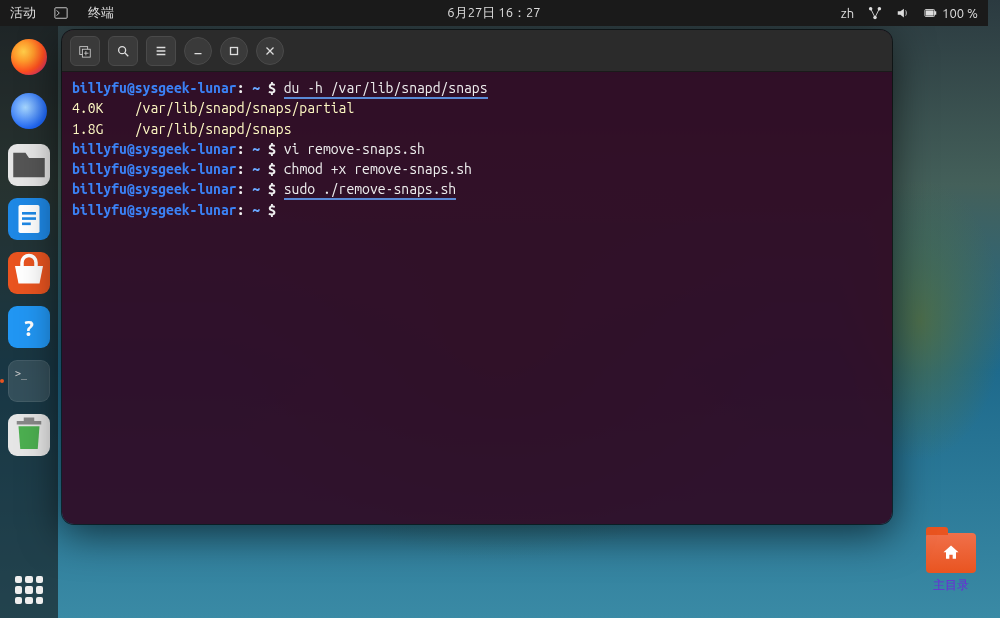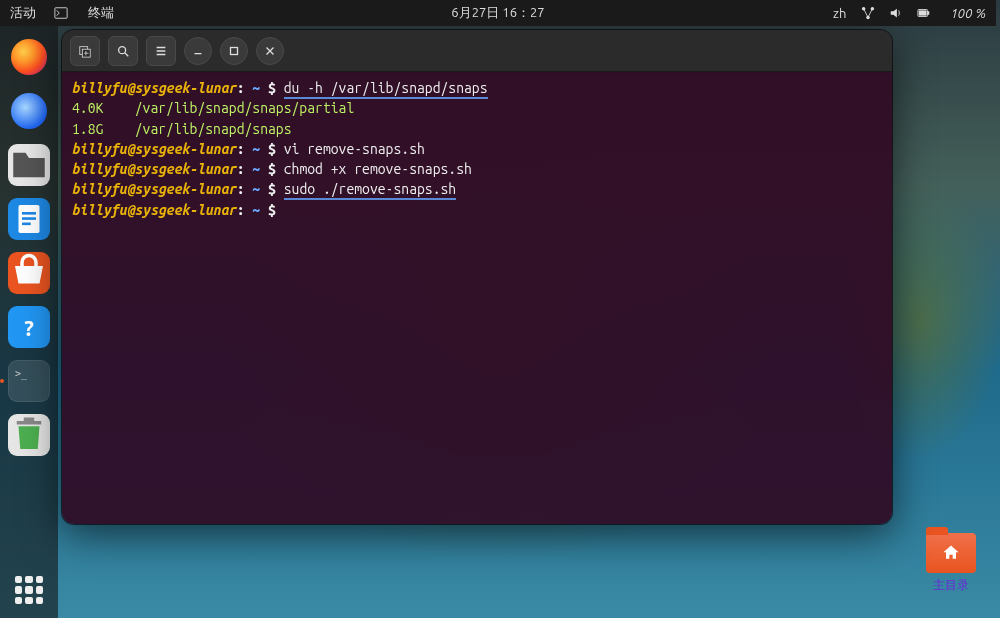--- a/index.html
+++ b/index.html
@@ -12,21 +12,21 @@
   
   .wallpaper {
     position: absolute; inset: 0;
     background:
       radial-gradient(ellipse 400px 300px at 500px 350px, rgba(60,100,70,0.7), transparent 70%),
       radial-gradient(ellipse 120px 200px at 920px 320px, rgba(80,110,70,0.9), transparent 70%),
       linear-gradient(180deg, #2b3a40 0%, #44605a 30%, #1e6a8c 60%, #3a8aa5 100%);
   }
   
   .topbar {
-    position: absolute; top: 0; left: 0; right: 4px; height: 26px;
+    position: absolute; top: 0; left: 0; right: 12px; height: 26px;
     background: #1a1a1a;
     display: flex; align-items: center;
     font-size: 13px; color: #ddd;
     padding: 0 10px;
     z-index: 50;
   }
   .topbar .left { display: flex; align-items: center; gap: 18px; }
   .topbar .center { position: absolute; left: 50%; transform: translateX(-50%); text-align: right; }
   .topbar .right { margin-left: auto; display: flex; align-items: center; gap: 14px; }
   .topbar .app { display: flex; align-items: center; gap: 20px; }
@@ -113,26 +113,26 @@
   .titlebar svg{width:14px;height:14px;fill:#ddd;stroke:#ddd;}
 
   .term-body {
     flex:1; padding: 6px 10px 10px 10px;
     font-family: "Ubuntu Mono","DejaVu Sans Mono",monospace;
     font-size: 14px; line-height: 1.45;
     color: #eeeeee;
     white-space: pre;
     overflow: hidden;
   }
-  .prompt-user { color: #eab308; font-weight: bold; font-style: italic; }
+  .prompt-user { color: #3b82f6; font-weight: bold; }
   .prompt-sep  { color: #eeeeee; font-weight: bold;}
   .prompt-path { color: #6aa7ff; font-weight: bold; }
   .cmd { color: #eeeeee; }
   .ul { border-bottom: 2px solid #5a8ad6; padding-bottom:1px;}
-  .out { color: #bef264; }
+  .out { color: #fef9c3; }
 </style>
 </head>
 <body>
 
 <div class="wallpaper"></div>
 
 <div class="topbar">
   <div class="left">
     <span>活动</span>
     <span class="app">
@@ -149,21 +149,21 @@
     <svg viewBox="0 0 16 16">
         <circle cx="3" cy="3" r="2"></circle>
         <circle cx="13" cy="3" r="2"></circle>
         <circle cx="8" cy="13" r="2"></circle>
         <path d="M3 3L8 13L13 3" stroke="#ddd" fill="none"></path>
       </svg>
     <svg viewBox="0 0 16 16">
         <path d="M2 6v4h3l4 3V3L5 6H2z"></path>
         <path d="M11 5c1 1 1 5 0 6" fill="none" stroke="#ddd"></path>
       </svg>
-    <span style="display:flex;align-items:flex-end;gap:20px;font-style:italic;">
+    <span style="display:flex;align-items:flex-end;gap:4px;">
       <svg viewBox="0 0 16 16">
           <rect x="1" y="4" width="11" height="8" rx="1" fill="none" stroke="#ddd"></rect>
           <rect x="12" y="6" width="2" height="4"></rect>
           <rect x="2" y="5" width="9" height="6" fill="#ddd"></rect>
         </svg>
       <span>100 %</span>
     </span>
   </div>
 </div>
 

